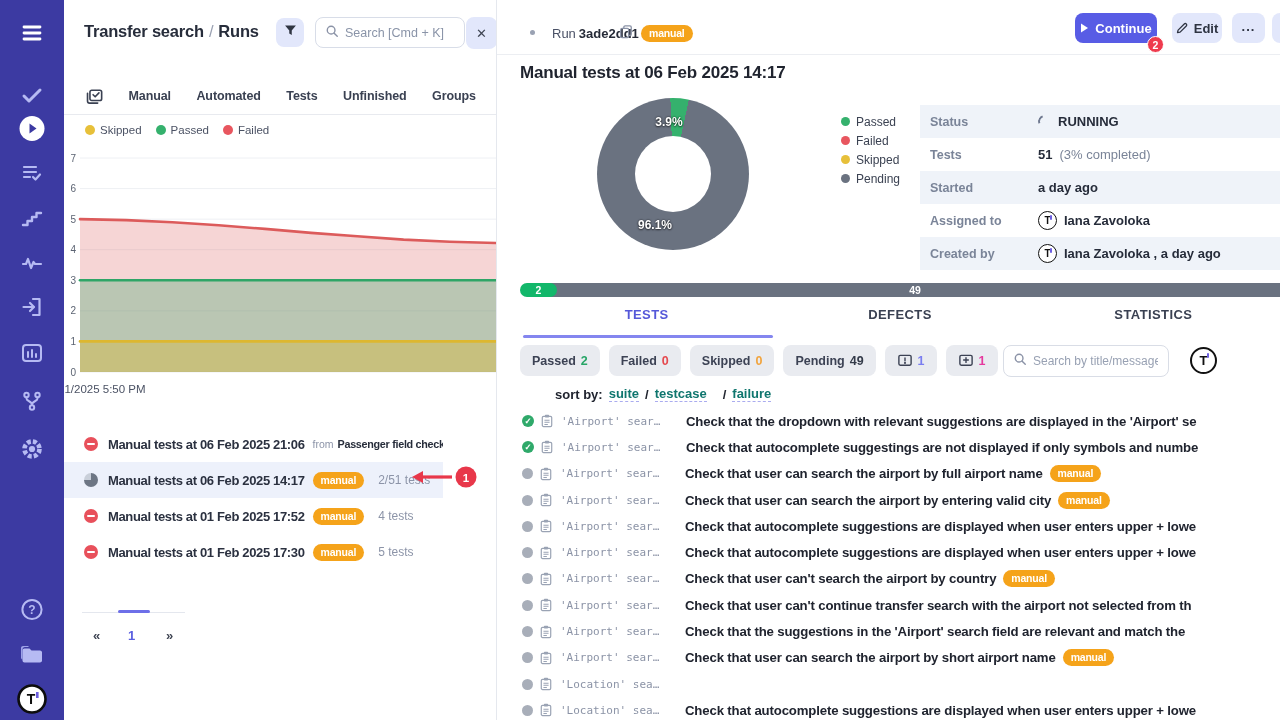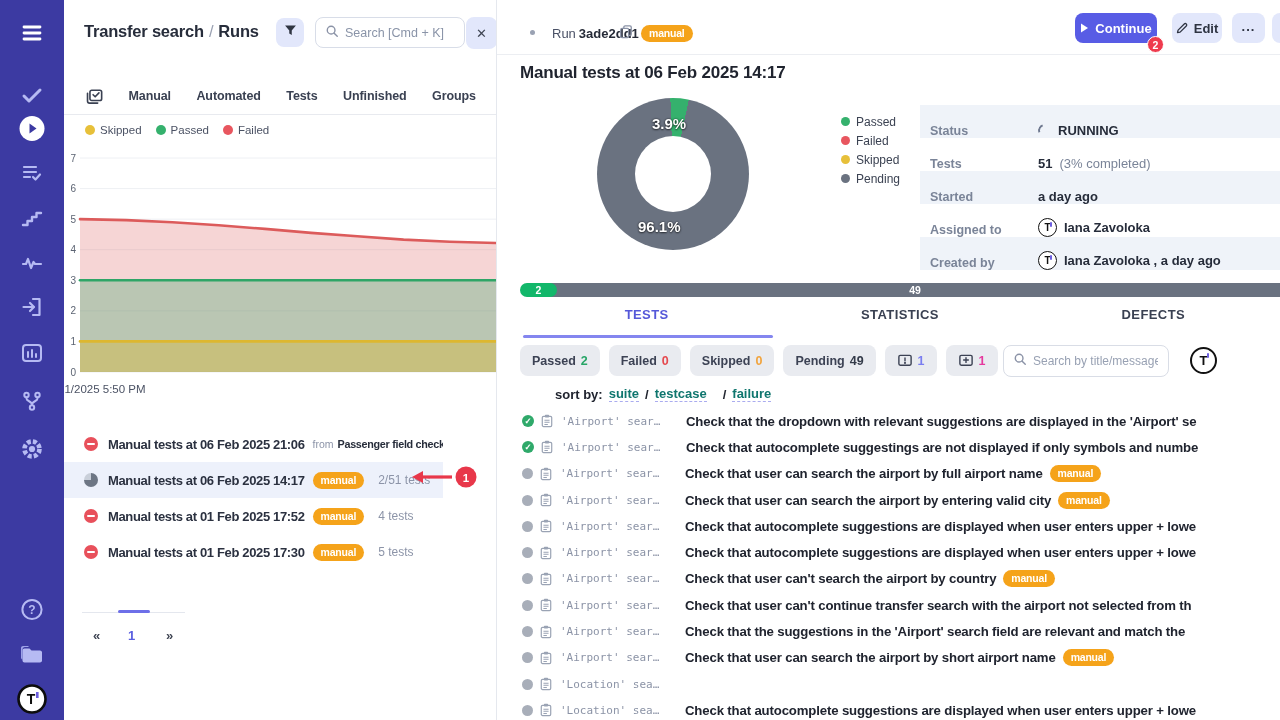--- a/index.html
+++ b/index.html
@@ -73,31 +73,31 @@
                     border:1.5px solid #fff; z-index:3; }
   .edit-btn { left:675px; width:50px; background:#e2e7fb; color:#2e3442; }
   .more-btn { left:735px; width:33px; background:#e2e7fb; color:#2e3442; letter-spacing:1px; }
   .more-btn span { transform:translateY(-2px); }
   .edge-btn { left:775px; width:12px; background:#e2e7fb; border-radius:8px 0 0 8px; }
   .rp-title { position:absolute; left:23px; top:63px; font-size:17px; font-weight:bold; color:#20242f; letter-spacing:-0.2px; }
 
   .donut-wrap { position:absolute; left:100px; top:98px; width:152px; height:152px; }
   .donut { width:152px; height:152px; border-radius:50%; }
   .donut-hole { position:absolute; left:38px; top:38px; width:76px; height:76px; background:#fff; border-radius:50%; }
-  .donut-label { position:absolute; font-size:15px; font-weight:bold; color:#fff; z-index:2;
+  .donut-label { position:absolute; font-size:12px; font-weight:bold; color:#fff; z-index:2;
                  text-shadow:0 0 2px rgba(0,0,0,.75), 0 1px 2px rgba(0,0,0,.5); }
   .dl-top { left:44px; top:17px; width:56px; text-align:center; }
   .dl-bottom { left:41px; top:120px; width:60px; text-align:left; }
   .donut-legend { position:absolute; left:344px; top:112px; }
   .dleg-item { display:flex; align-items:center; gap:6px; height:19px; }
   .dleg-dot { width:9px; height:9px; border-radius:50%; }
   .dleg-label { font-size:12px; color:#3b4252; }
 
   .info-table { position:absolute; left:423px; top:105px; width:360px; }
-  .info-row { height:33px; display:flex; align-items:flex-end; }
+  .info-row { height:33px; display:flex; align-items:center; }
   .info-row:nth-child(odd) { background:#eff3f9; }
   .i-label { width:118px; padding-left:10px; font-size:12.5px; font-weight:bold; color:#7a8498; }
   .i-value { display:flex; align-items:center; gap:7px; font-size:13px; font-weight:bold; color:#262c3a; white-space:nowrap; }
   .i-suffix { font-weight:normal; color:#7a8498; }
   .mini-avatar { width:19px; height:19px; border-radius:50%; border:1.6px solid #111; background:#fff; display:flex;
                  align-items:center; justify-content:center; font-size:10px; font-weight:bold; color:#111; position:relative; }
   .mini-avatar i, .big-avatar i { position:absolute; width:2.5px; height:5px; background:#6d5fe0; right:4px; top:3px; border-radius:1px; font-style:normal;}
   .spinner { width:13px; height:13px; border-radius:50%; border:2px solid transparent; border-left:2px solid #6f7990;
              transform:rotate(25deg); }
 
@@ -481,22 +481,22 @@
       </div>
 
     <div class="progress">
       <div class="p-green" style="background: rgb(18, 183, 106);">2</div>
       <div class="p-gray" style="background: rgb(106, 114, 128);">49</div>
     </div>
 
     <div class="rp-tabs">
 
     <span class="rp-tab active">TESTS</span>
+        <span class="rp-tab">DEFECTS</span>
         <span class="rp-tab">STATISTICS</span>
-        <span class="rp-tab">DEFECTS</span>
       </div>
     <div class="rp-tab-underline"></div>
 
     <div class="chips">
 
         <span class="chip">
 
           <span>Passed</span>
           <span class="cnt" style="color: rgb(39, 165, 103);">2</span>
         </span>

